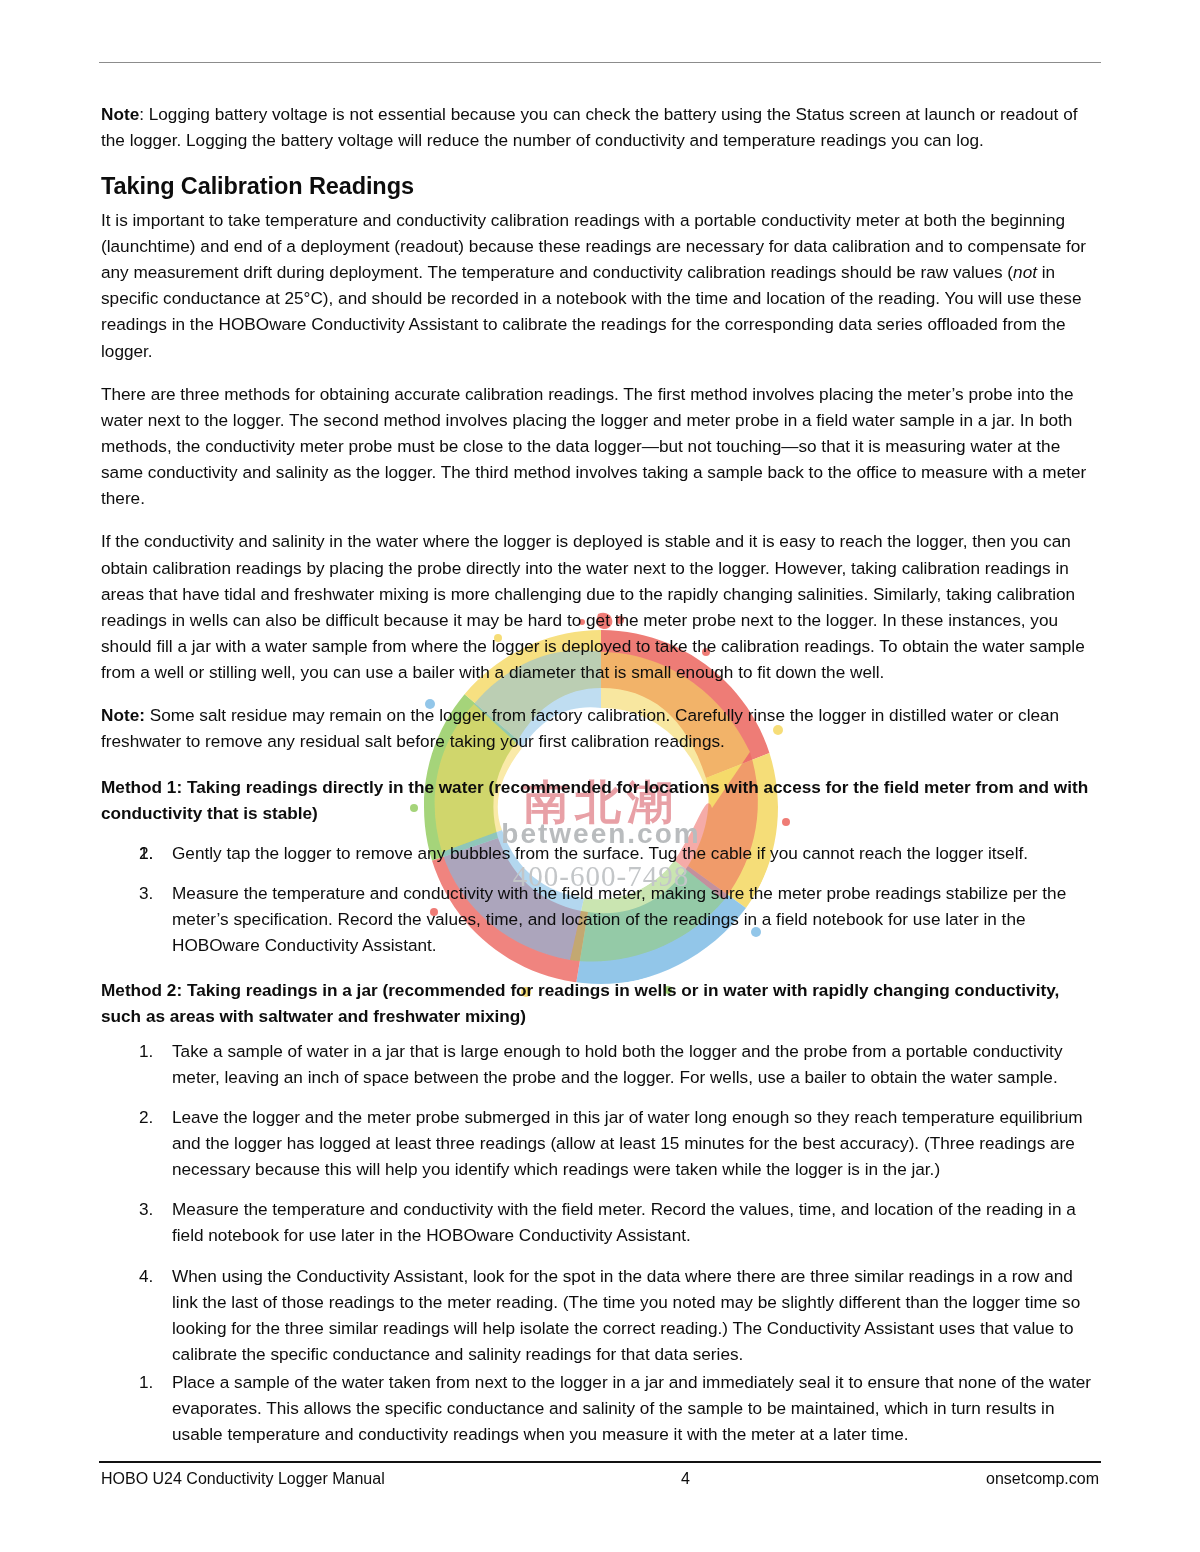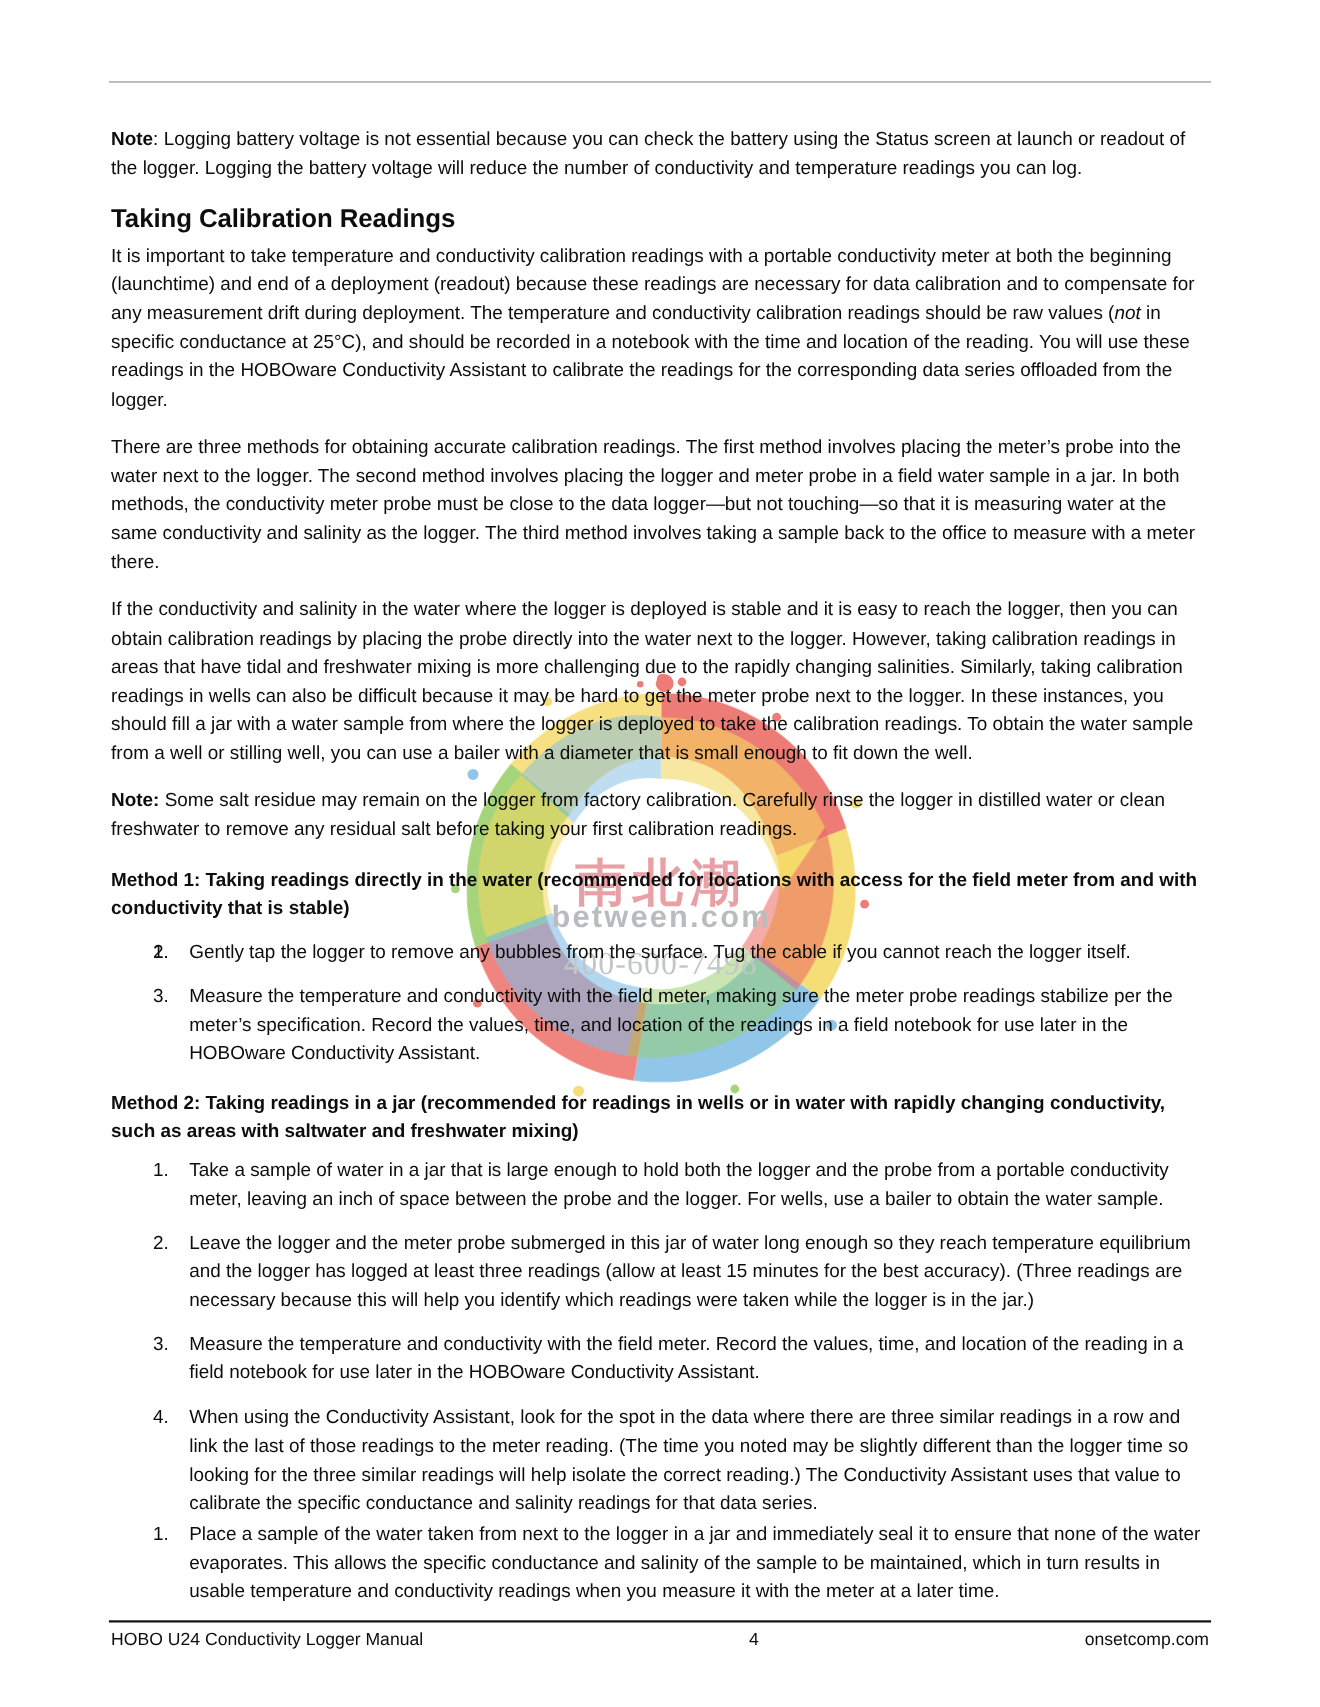--- a/index.html
+++ b/index.html
@@ -57,21 +57,21 @@
     top: 248px;
     font-family: "Liberation Serif", serif;
     font-size: 29px;
     letter-spacing: 1px;
     color: #c3c6c8;
   }
 
   
   .content {
     position: absolute;
-    left: 0; top: 12px;
+    left: 0; top: 0;
     width: 1200px; height: 1440px;
     z-index: 3;
     text-decoration: underline;
   }
 
   .hr-top {
     position: absolute;
     left: 99px; top: 62px;
     width: 1002px; height: 0;
     border-top: 1.6px solid #8c8c8c;

